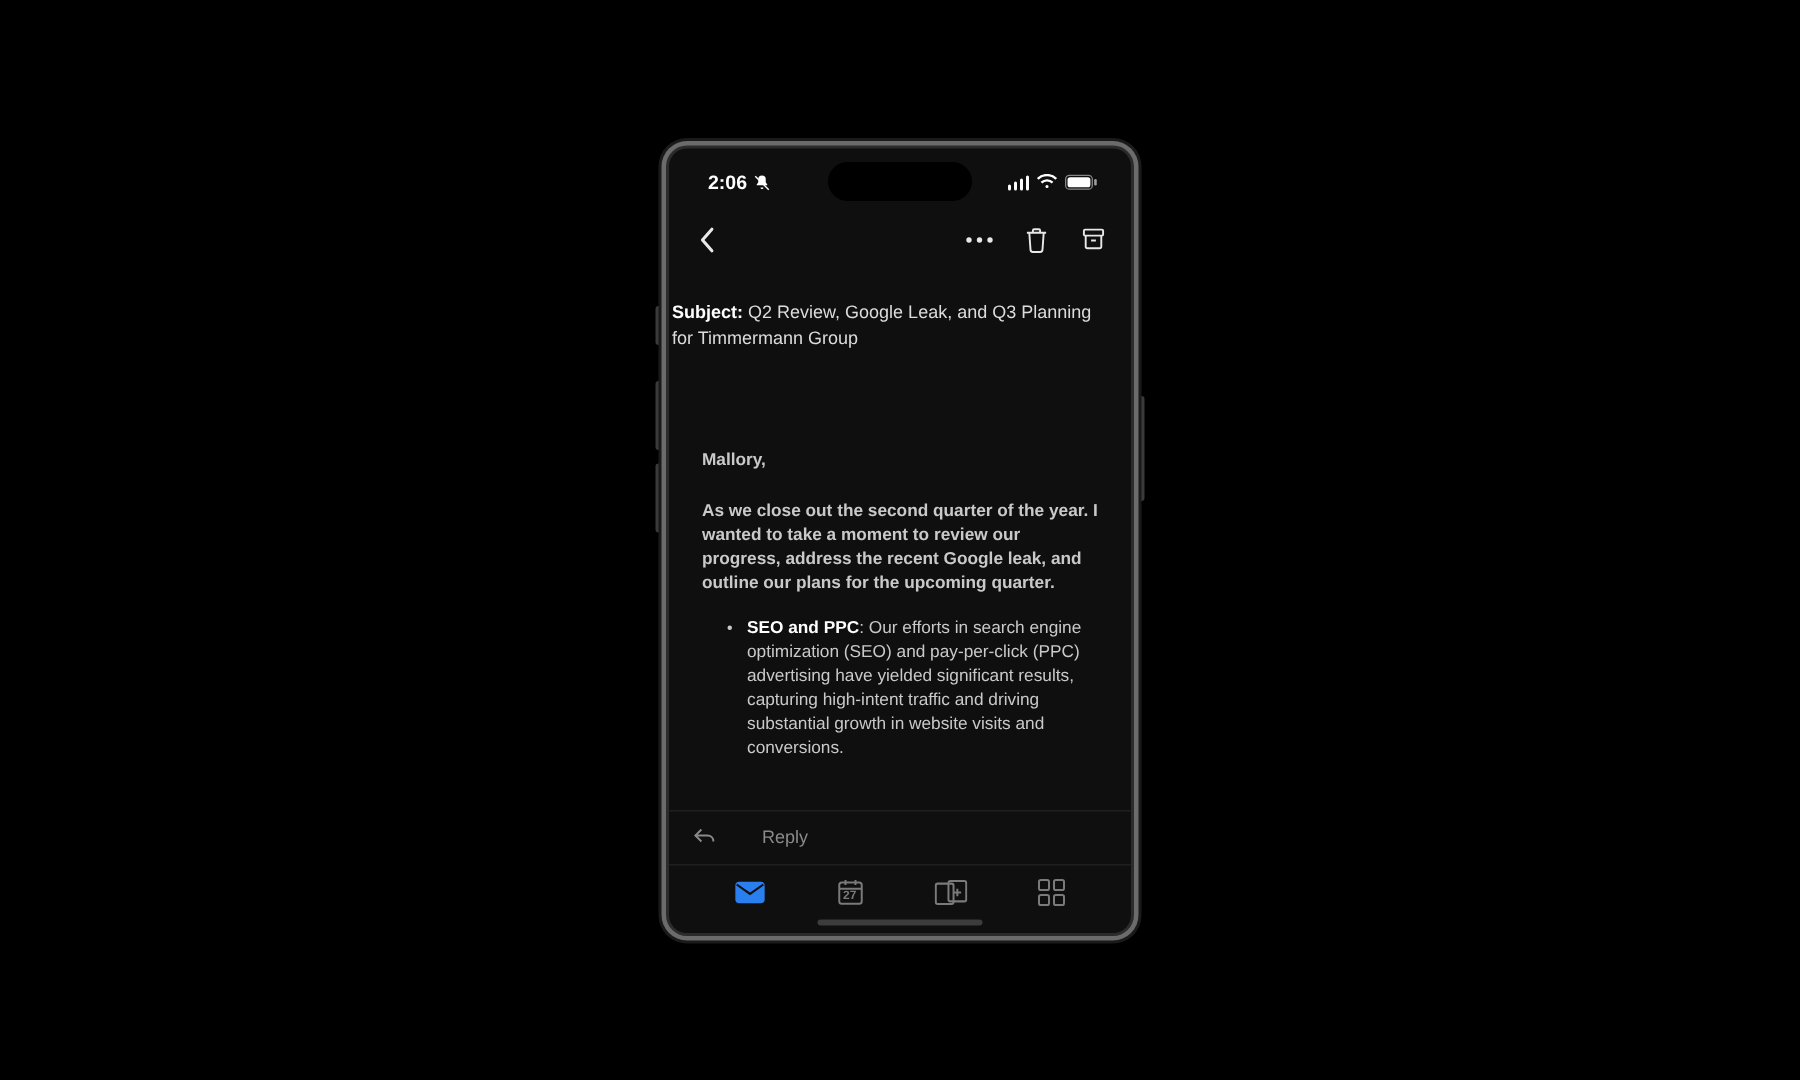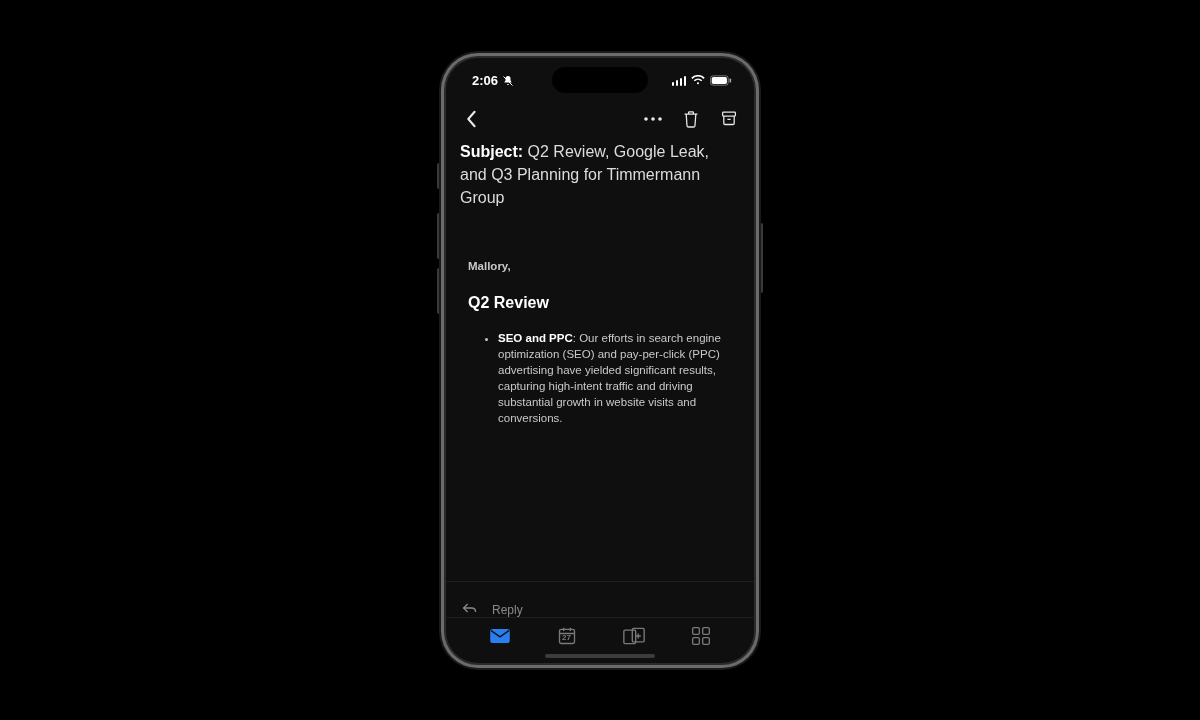--- a/index.html
+++ b/index.html
@@ -8,23 +8,23 @@
       width: 1200px;
       height: 720px;
       display: flex;
       align-items: center;
       justify-content: center;
       font-family: -apple-system, "SF Pro Text", "Helvetica Neue", Arial, sans-serif;
       overflow: hidden;
     }
     .phone {
       width: 308px;
-      height: 605px;
+      height: 523px;
       background: #0f0f0f;
-      border-radius: 32px;
+      border-radius: 12px;
       position: relative;
       box-shadow:
         0 0 0 2px #2b2b2b,
         0 0 0 5px #6b6b6b,
         0 0 0 7px #1a1a1a,
         0 20px 60px rgba(0,0,0,0.6);
       overflow: hidden;
     }
     .side-btn {
       position: absolute;
@@ -82,24 +82,25 @@
       align-items: center;
       justify-content: space-between;
       padding: 0 14px;
       height: 34px;
       color: #e8e8e8;
     }
     .nav-right { display: flex; align-items: center; gap: 16px;}
     .icon-btn { width: 22px; height: 22px; display: flex; align-items:center; justify-content:center; cursor:pointer;}
 
     .subject-row {
-      padding: 4px 14px 0 14px;
+      padding: 4px 14px 0 2px;
       color: #dcdcdc;
-      font-size: 16px;
+      font-size: 12px;
       line-height: 1.45;
+      margin-top: 19px;
     }
     .subject-row b { color: #fff; font-weight: 700;}
 
     .mail-body {
       position: absolute;
       top: 158px;
       left: 0; right: 0;
       bottom: 82px;
       padding: 0 22px;
       color: #c9c9c9;
@@ -120,23 +121,23 @@
       position:absolute; left:0; right:0; bottom:0; height:20px;
       background: linear-gradient(to bottom, rgba(15,15,15,0), #0f0f0f);
       pointer-events:none;
     }
 
     .reply-bar {
       position: absolute;
       left: 0; right: 0; bottom: 46px;
       height: 36px;
       display: flex;
-      align-items: flex-end;
+      align-items: center;
       padding: 0 16px;
-      gap: 14px;
+      gap: 30px;
       border-top: 0.5px solid rgba(255,255,255,0.07);
       color: #8a8a8a;
       font-size: 12px;
     }
 
     .tab-bar {
       position: absolute;
       left: 0; right: 0; bottom: 0;
       height: 46px;
       display: flex;
@@ -226,21 +227,21 @@
       </div>
     </div>
 
     <div class="subject-row">
       <b>Subject:</b>
       <span>Q2 Review, Google Leak, and Q3 Planning for Timmermann Group</span>
     </div>
 
     <div class="mail-body">
       <p class="greeting">Mallory,</p>
-      <h2>Q2 Review</h2>
+      <p>As we close out the second quarter of the year. I wanted to take a moment to review our progress, address the recent Google leak, and outline our plans for the upcoming quarter.</p>
 
       <div class="indent-block">
         <ul class="sub">
           <li><b>SEO and PPC</b><span>: Our efforts in search engine optimization (SEO) and pay-per-click (PPC) advertising have yielded significant results, capturing high-intent traffic and driving substantial growth in website visits and conversions.</span></li>
         </ul>
 
       </div>
       <div class="fade-cut"></div>
     </div>
 

